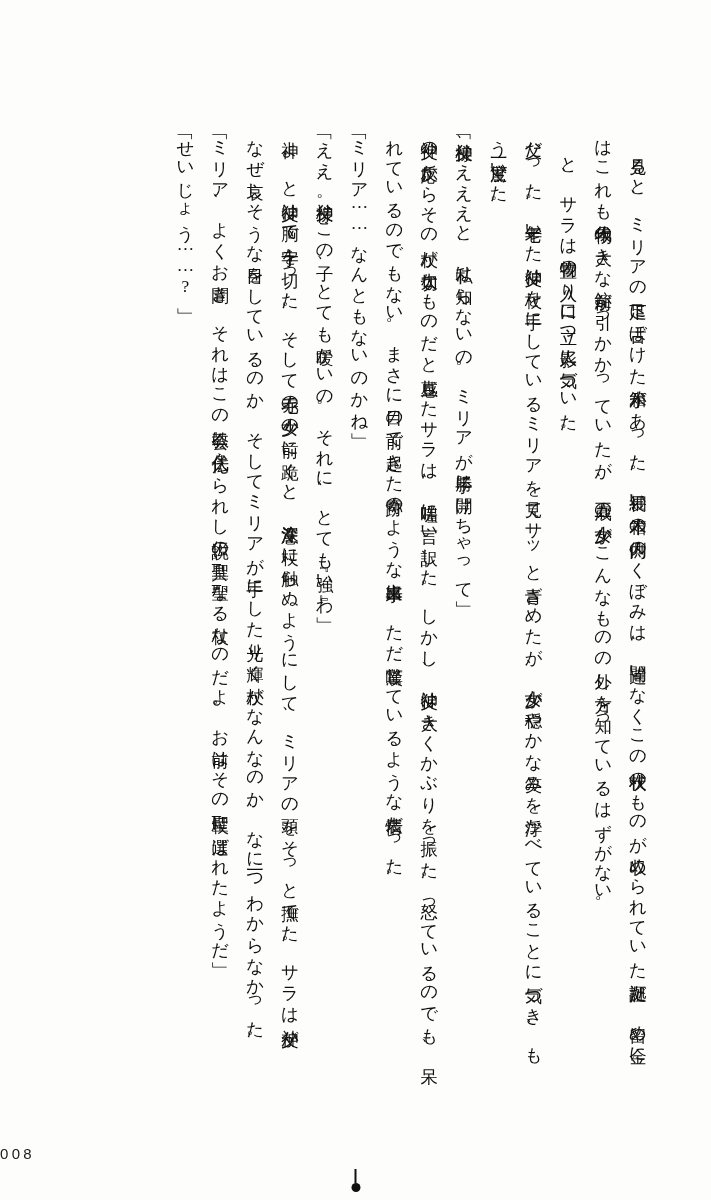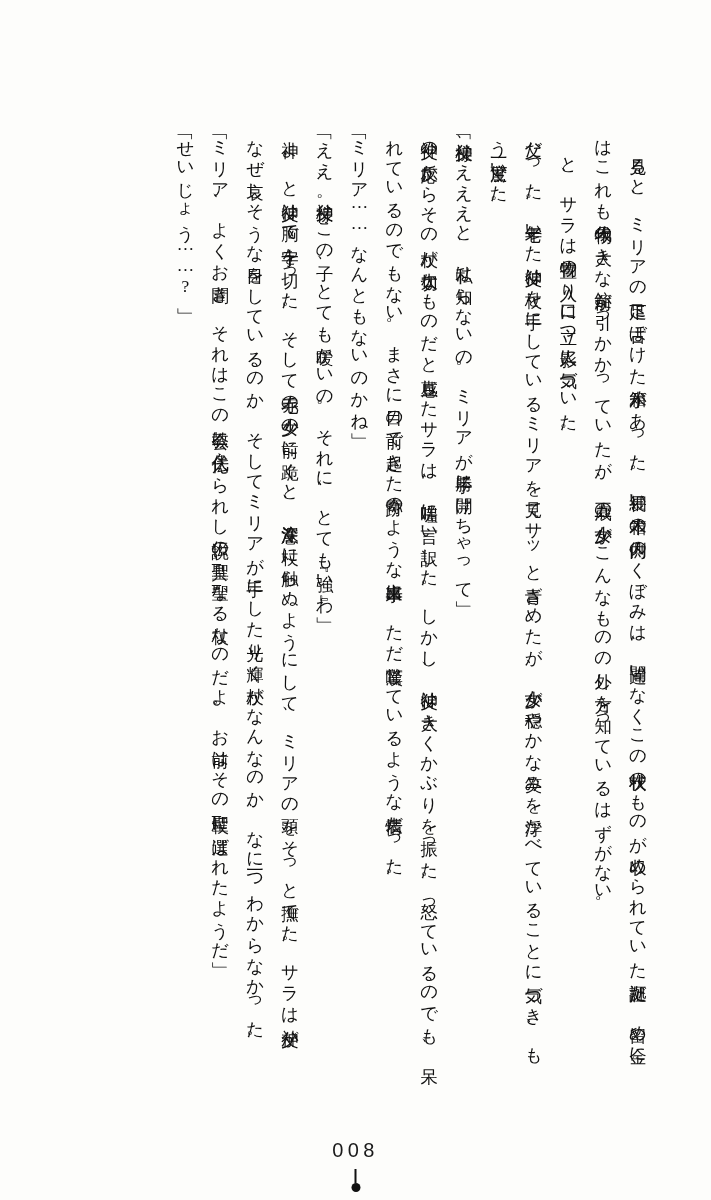--- a/index.html
+++ b/index.html
@@ -39,23 +39,22 @@
     text-indent: 0;
   }
   .text-block p.indent {
     text-indent: 1em;
   }
   .page-number {
     position: absolute;
     left: 0;
     right: 0;
     bottom: 38px;
-    text-align: center;
     font-family: "Liberation Sans", sans-serif;
-    font-size: 20px;
+    font-size: 15px;
     letter-spacing: 0.22em;
     color: #1a1a1a;
   }
   .bottom-mark {
     position: absolute;
     left: 50%;
     bottom: 8px;
     transform: translateX(-50%);
     width: 9px;
     height: 9px;

